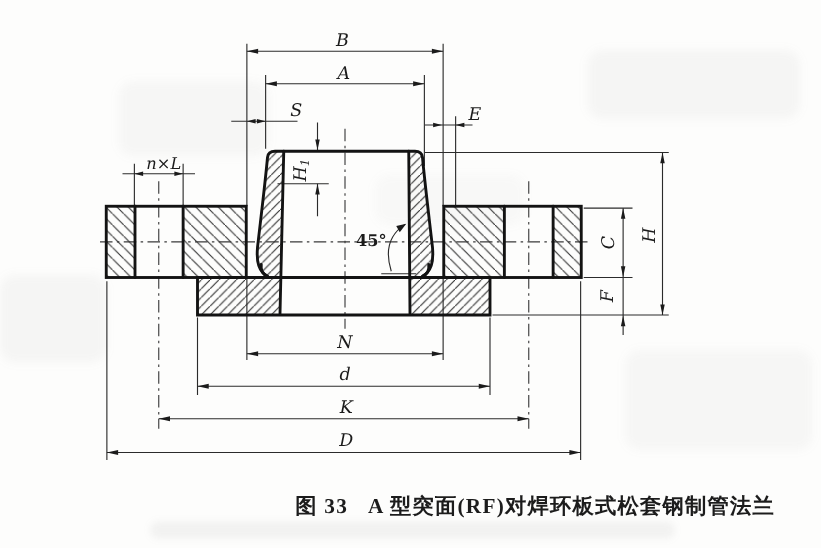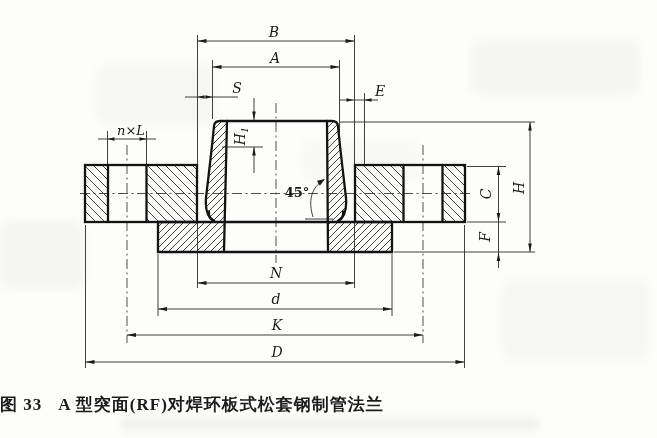--- a/index.html
+++ b/index.html
@@ -4,21 +4,21 @@
 <style>
   html,body{margin:0;padding:0;}
   body{
     width:657px;height:438px;position:relative;overflow:hidden;
     background:#fdfdfc;font-family:"DejaVu Serif","Liberation Serif",serif;
   }
   .artifact{position:absolute;pointer-events:none;filter:blur(4px);border-radius:12px;}
   svg{position:absolute;left:0;top:0;z-index:2;}
   .caption{
     position:absolute;z-index:3;left:0;top:393px;width:620px;
-    text-align:left;font-weight:bold;font-size:17px;color:#1c1c1c;
+    text-align:right;font-weight:bold;font-size:17px;color:#1c1c1c;
     font-family:"Liberation Serif","DejaVu Serif",serif;
     letter-spacing:1px;
   }
   .caption .cap-prefix{margin-right:16px;}
   .dim-label{font-family:"DejaVu Serif",serif;font-style:italic;font-size:14px;fill:#1b1b1b;}
   .dim-label-small{font-family:"DejaVu Serif",serif;font-style:italic;font-size:13px;fill:#1b1b1b;}
   .angle-label{font-family:"DejaVu Serif",serif;font-style:normal;font-size:13px;font-weight:bold;fill:#1b1b1b;}
   .thin{stroke:#2b2b2b;stroke-width:0.9;fill:none;}
   .thick{stroke:#131313;stroke-width:2.3;fill:none;stroke-linecap:round;}
   .center{stroke:#3a3a3a;stroke-width:0.9;fill:none;stroke-dasharray:10 3.5 2 3.5;}

